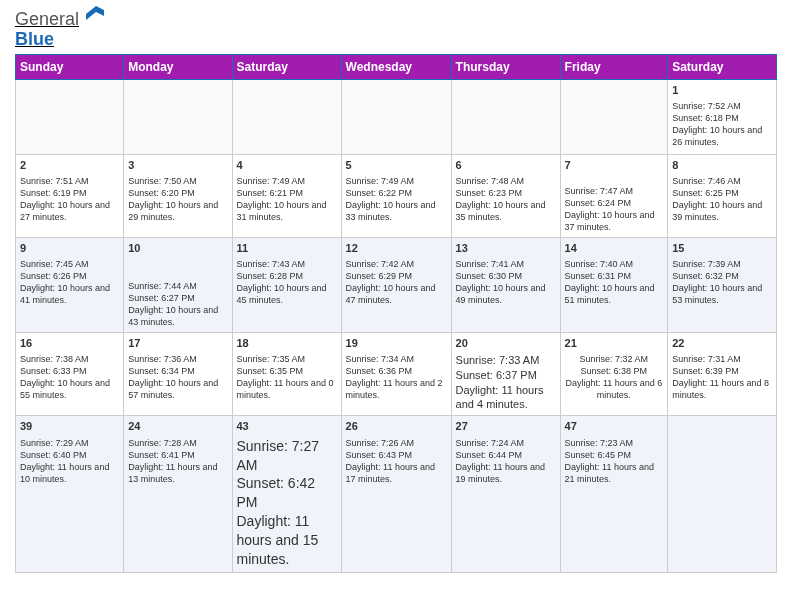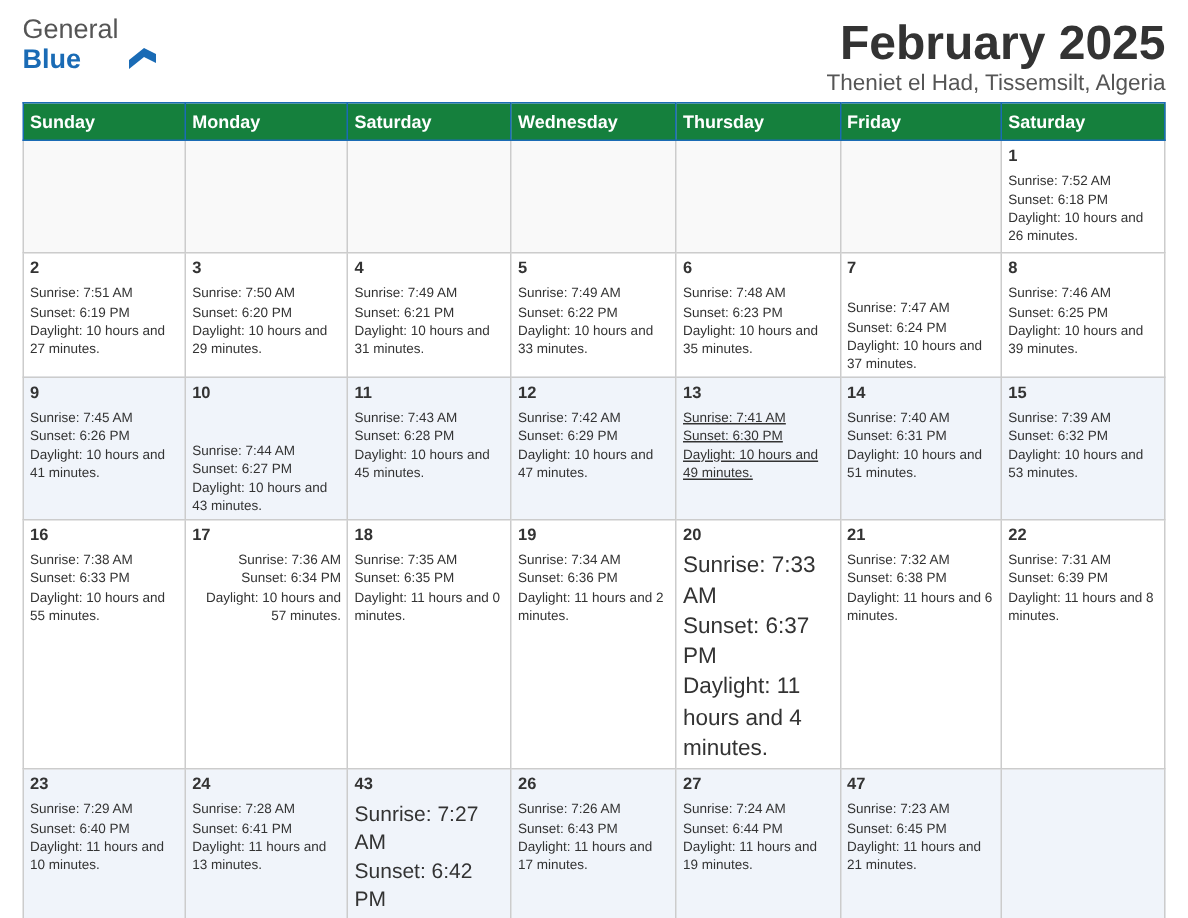--- a/index.html
+++ b/index.html
@@ -14,21 +14,21 @@
     .logo-general { color: #555; font-weight: normal; }
     .logo-blue { color: #1a6bb5; font-weight: bold; }
     
     .title-block { text-align: right; }
     .month-title { font-size: 32px; font-weight: bold; color: #333; }
     .location { font-size: 15px; color: #555; }
     
     table { width: 100%; border-collapse: collapse; font-size: 10px; }
     
     thead th {
-      background-color: #15803d;
+      background-color: #a21caf;
       color: white;
       padding: 5px 4px;
       text-align: left;
       font-size: 12px;
       font-weight: bold;
       border: 1px solid #1a6bb5;
     }
     
     td {
       border: 1px solid #ccc;
@@ -48,34 +48,30 @@
     .alt-row td { background-color: #f0f4fa; }
     .alt-row td.empty { background-color: #f0f4fa; }
   </style>
 </head>
 <body>
 
 <div class="container">
   <div class="header-row">
     <div class="logo">
       <div>
-        <div style="display:flex;align-items:flex-end;">
+        <div style="display:flex;align-items:flex-start;text-decoration:underline;">
           <span class="logo-text">
             <span class="logo-general">General</span><br>
             <span class="logo-blue">Blue</span>
           </span>
           <svg width="22" height="22" viewBox="0 0 22 22" style="margin-left:3px;margin-top:-8px;">
             <polygon points="4,18 14,10 22,14 22,8 14,4 4,12" fill="#1a6bb5"></polygon>
           </svg>
         </div>
       </div>
-    </div>
-    <div class="title-block">
-      <div class="month-title">February 2025</div>
-      <div class="location">Theniet el Had, Tissemsilt, Algeria</div>
     </div>
   </div>
 
   <table>
     <thead>
       <tr>
       <th>Sunday</th>
           <th>Monday</th>
           <th>Saturday</th>
           <th>Wednesday</th>
@@ -139,64 +135,64 @@
           <td>
             <span class="day-num">11</span>
             <div style="font-size: 9px; line-height: 1.35;">Sunrise: 7:43 AM<br>Sunset: 6:28 PM<br>Daylight: 10 hours and 45 minutes.</div>
           </td>
           <td>
             <span class="day-num">12</span>
             <div style="font-size: 9px; line-height: 1.35;">Sunrise: 7:42 AM<br>Sunset: 6:29 PM<br>Daylight: 10 hours and 47 minutes.</div>
           </td>
           <td>
             <span class="day-num">13</span>
-            <div style="font-size: 9px; line-height: 1.35; text-decoration: underline;">Sunrise: 7:41 AM<br>Sunset: 6:30 PM<br>Daylight: 10 hours and 49 minutes.</div>
+            <div style="font-size: 9px; line-height: 1.35;">Sunrise: 7:41 AM<br>Sunset: 6:30 PM<br>Daylight: 10 hours and 49 minutes.</div>
           </td>
           <td>
             <span class="day-num">14</span>
             <div style="font-size: 9px; line-height: 1.35;">Sunrise: 7:40 AM<br>Sunset: 6:31 PM<br>Daylight: 10 hours and 51 minutes.</div>
           </td>
           <td>
             <span class="day-num">15</span>
             <div style="font-size: 9px; line-height: 1.35;">Sunrise: 7:39 AM<br>Sunset: 6:32 PM<br>Daylight: 10 hours and 53 minutes.</div>
           </td>
         </tr>
         <tr>
           <td>
             <span class="day-num">16</span>
             <div style="font-size: 9px; line-height: 1.35;">Sunrise: 7:38 AM<br>Sunset: 6:33 PM<br>Daylight: 10 hours and 55 minutes.</div>
           </td>
           <td>
             <span class="day-num">17</span>
-            <div style="font-size: 9px; line-height: 1.35; text-align: right;">Sunrise: 7:36 AM<br>Sunset: 6:34 PM<br>Daylight: 10 hours and 57 minutes.</div>
+            <div style="font-size: 9px; line-height: 1.35;">Sunrise: 7:36 AM<br>Sunset: 6:34 PM<br>Daylight: 10 hours and 57 minutes.</div>
           </td>
           <td>
             <span class="day-num">18</span>
             <div style="font-size: 9px; line-height: 1.35;">Sunrise: 7:35 AM<br>Sunset: 6:35 PM<br>Daylight: 11 hours and 0 minutes.</div>
           </td>
           <td>
             <span class="day-num">19</span>
             <div style="font-size: 9px; line-height: 1.35;">Sunrise: 7:34 AM<br>Sunset: 6:36 PM<br>Daylight: 11 hours and 2 minutes.</div>
           </td>
           <td>
             <span class="day-num">20</span>
-            <div style="font-size: 15px; line-height: 1.35;">Sunrise: 7:33 AM<br>Sunset: 6:37 PM<br>Daylight: 11 hours and 4 minutes.</div>
+            <div style="font-size: 11px; line-height: 1.35;">Sunrise: 7:33 AM<br>Sunset: 6:37 PM<br>Daylight: 11 hours and 4 minutes.</div>
           </td>
           <td>
             <span class="day-num">21</span>
-            <div style="font-size: 9px; line-height: 1.35;">Sunrise: 7:32 AM<br>Sunset: 6:38 PM<br>Daylight: 11 hours and 6 minutes.</div>
+            <div style="font-size: 9px; line-height: 1.35; text-align: center;">Sunrise: 7:32 AM<br>Sunset: 6:38 PM<br>Daylight: 11 hours and 6 minutes.</div>
           </td>
           <td>
             <span class="day-num">22</span>
             <div style="font-size: 9px; line-height: 1.35;">Sunrise: 7:31 AM<br>Sunset: 6:39 PM<br>Daylight: 11 hours and 8 minutes.</div>
           </td>
         </tr>
         <tr class="alt-row">
           <td>
-            <span class="day-num">23</span>
+            <span class="day-num">39</span>
             <div style="font-size: 9px; line-height: 1.35;">Sunrise: 7:29 AM<br>Sunset: 6:40 PM<br>Daylight: 11 hours and 10 minutes.</div>
           </td>
           <td>
             <span class="day-num">24</span>
             <div style="font-size: 9px; line-height: 1.35;">Sunrise: 7:28 AM<br>Sunset: 6:41 PM<br>Daylight: 11 hours and 13 minutes.</div>
           </td>
           <td>
             <span class="day-num">43</span>
             <div style="font-size: 14px; line-height: 1.35;">Sunrise: 7:27 AM<br>Sunset: 6:42 PM<br>Daylight: 11 hours and 15 minutes.</div>
           </td>

